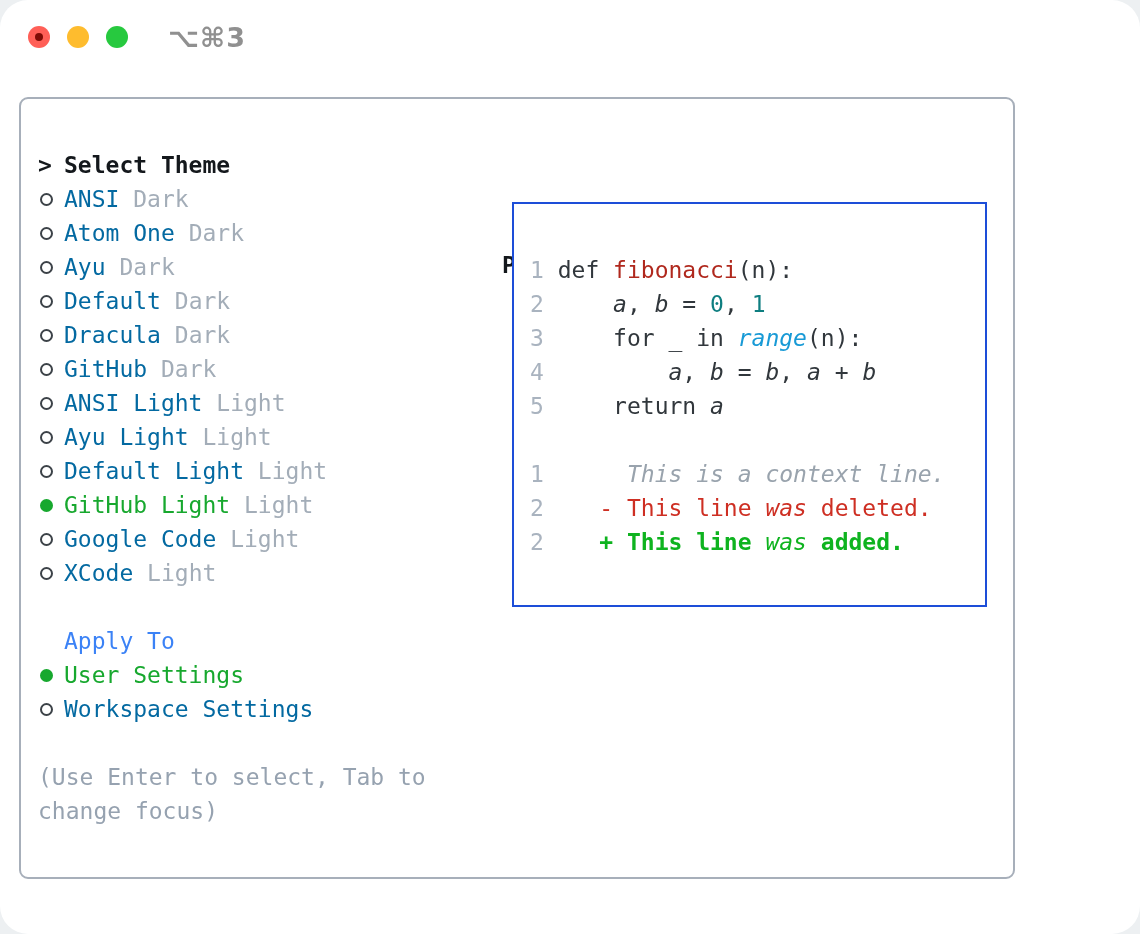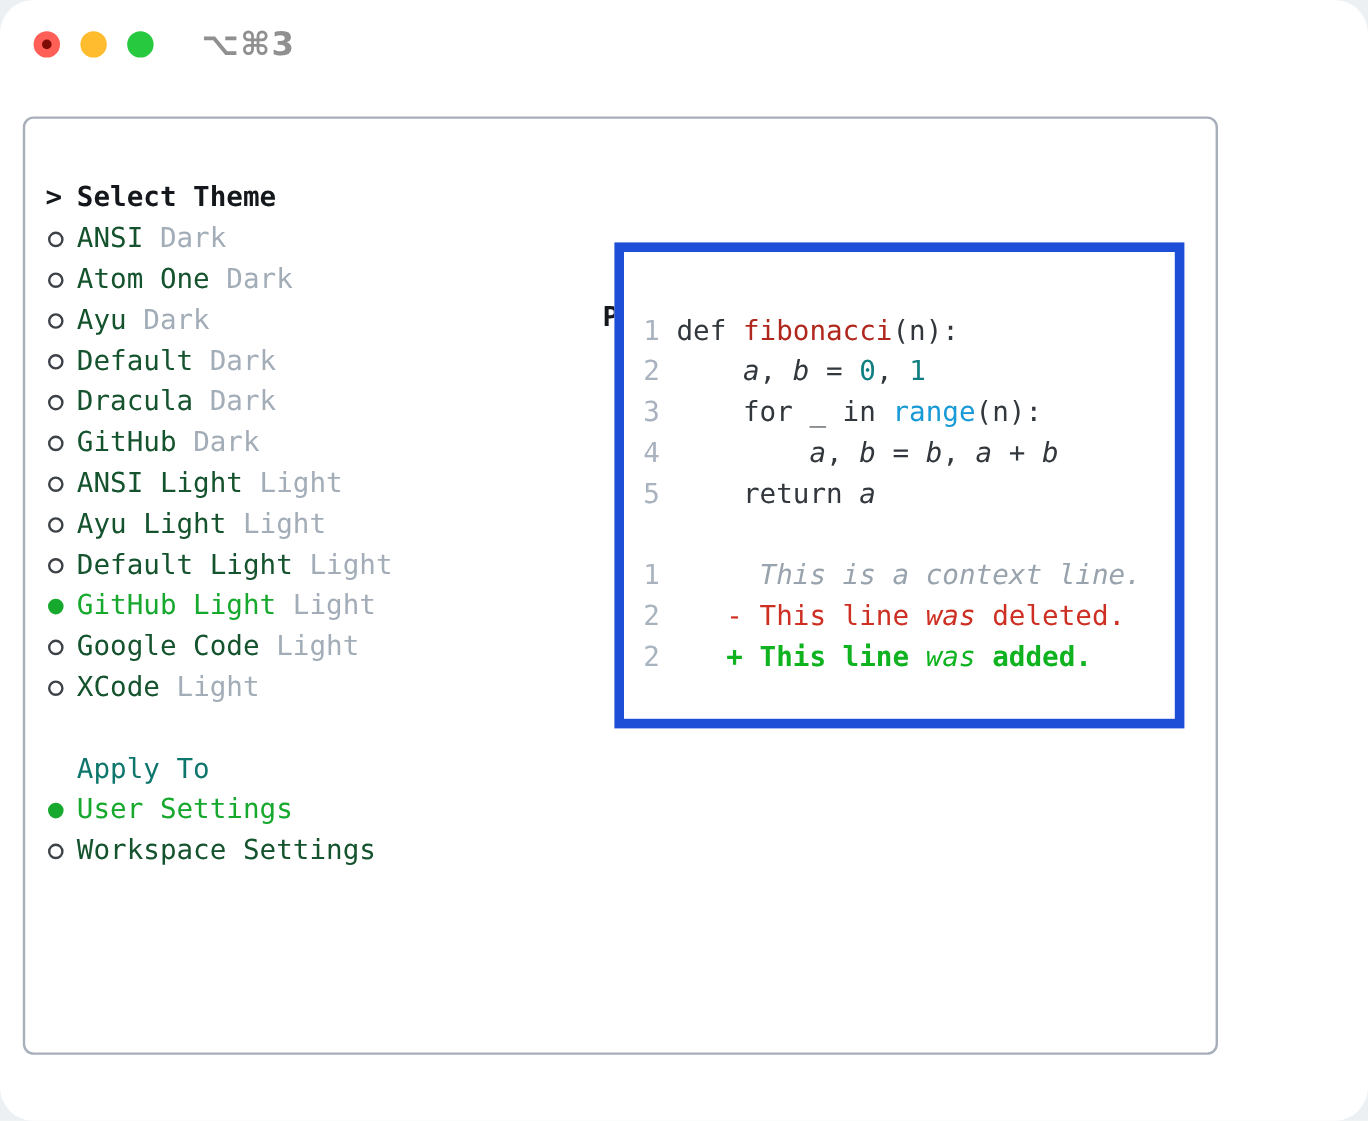--- a/index.html
+++ b/index.html
@@ -46,40 +46,40 @@
   .spacer{height:34px;}
   .prompt{font-weight:700;color:#14181c;width:26px;display:inline-block;}
   .hdr{font-weight:700;color:#14181c;}
   .bullet{
     width:13px;height:13px;border-radius:50%;
     border:2px solid #3c4248;box-sizing:border-box;
     margin-left:2px;margin-right:11px;flex:0 0 auto;
   }
   .row.selected .bullet{border-color:#17a82e;background:#17a82e;}
   .row.selected .opt-name{color:#17a82e;text-align:right;}
-  .opt-name{color:#14532d;}
+  .opt-name{color:#0369a1;}
   .opt-variant{color:#a3adb8;text-align:right;}
-  .apply-label{padding-left:26px;color:#0f766e;}
+  .apply-label{padding-left:26px;color:#3b82f6;}
   .hint{color:#96a2b0;white-space:pre;}
   
   .preview-header{
     position:absolute;left:481px;top:149px;height:34px;line-height:34px;
     font-size:23px;font-weight:700;color:#14181c;
   }
   .preview-box{
     position:absolute;left:491px;top:103px;width:475px;height:405px;
-    border:8px solid #1d4ed8;box-sizing:border-box;background:#ffffff;
+    border:2px solid #1d4ed8;box-sizing:border-box;background:#ffffff;
     padding:49px 0 0 16px;overflow:hidden;
   }
   .code-line{height:34px;line-height:34px;font-size:23px;white-space:pre;}
   .tk-ln{color:#a9b3bf;}
   .tk-t{color:#31373c;}
   .tk-fn{color:#b0281d;}
   .tk-nm{color:#0e7e80;}
-  .tk-bl{color:#189ad6;}
+  .tk-bl{color:#189ad6;font-style:italic;}
   .tk-v{color:#31373c;font-style:italic;}
   .tk-c{color:#99a3ad;font-style:italic;}
   .tk-ci{color:#99a3ad;font-style:italic;}
   .tk-d{color:#ce2f23;margin-top:13px;}
   .tk-di{color:#ce2f23;font-style:italic;}
   .tk-a{color:#0eb31f;font-weight:bold;}
   .tk-ai{color:#0eb31f;font-style:italic;}
 </style>
 </head>
 <body>
@@ -115,20 +115,24 @@
           <div class="row"><span class="bullet"></span><span class="opt-name">Google Code</span><span class="opt-variant"> Light</span></div>
           <div class="row"><span class="bullet"></span><span class="opt-name">XCode</span><span class="opt-variant"> Light</span></div>
         </div>
       <div class="spacer"></div>
       <div class="row apply-label">Apply To</div>
       <div id="apply-list">
           <div class="row selected"><span class="bullet"></span><span class="opt-name">User Settings</span></div>
           <div class="row"><span class="bullet"></span><span class="opt-name">Workspace Settings</span></div>
         </div>
       <div class="spacer"></div>
+      <div id="hint">
+          <div class="row hint">(Use Enter to select, Tab to</div>
+          <div class="row hint">change focus)</div>
+        </div>
     </div>
 
     <div class="preview-header">Preview</div>
     <div class="preview-box" id="preview-box">
         <div class="code-line"><span class="tk-ln">1 </span><span class="tk-t">def </span><span class="tk-fn">fibonacci</span><span class="tk-t">(n):</span></div>
         <div class="code-line"><span class="tk-ln">2 </span><span class="tk-t">    </span><span class="tk-v">a</span><span class="tk-t">, </span><span class="tk-v">b</span><span class="tk-t"> = </span><span class="tk-nm">0</span><span class="tk-t">, </span><span class="tk-nm">1</span></div>
         <div class="code-line"><span class="tk-ln">3 </span><span class="tk-t">    for _ in </span><span class="tk-bl">range</span><span class="tk-t">(n):</span></div>
         <div class="code-line"><span class="tk-ln">4 </span><span class="tk-t">        </span><span class="tk-v">a</span><span class="tk-t">, </span><span class="tk-v">b</span><span class="tk-t"> = </span><span class="tk-v">b</span><span class="tk-t">, </span><span class="tk-v">a</span><span class="tk-t"> + </span><span class="tk-v">b</span></div>
         <div class="code-line"><span class="tk-ln">5 </span><span class="tk-t">    return </span><span class="tk-v">a</span></div>
         <div class="code-line"></div>

